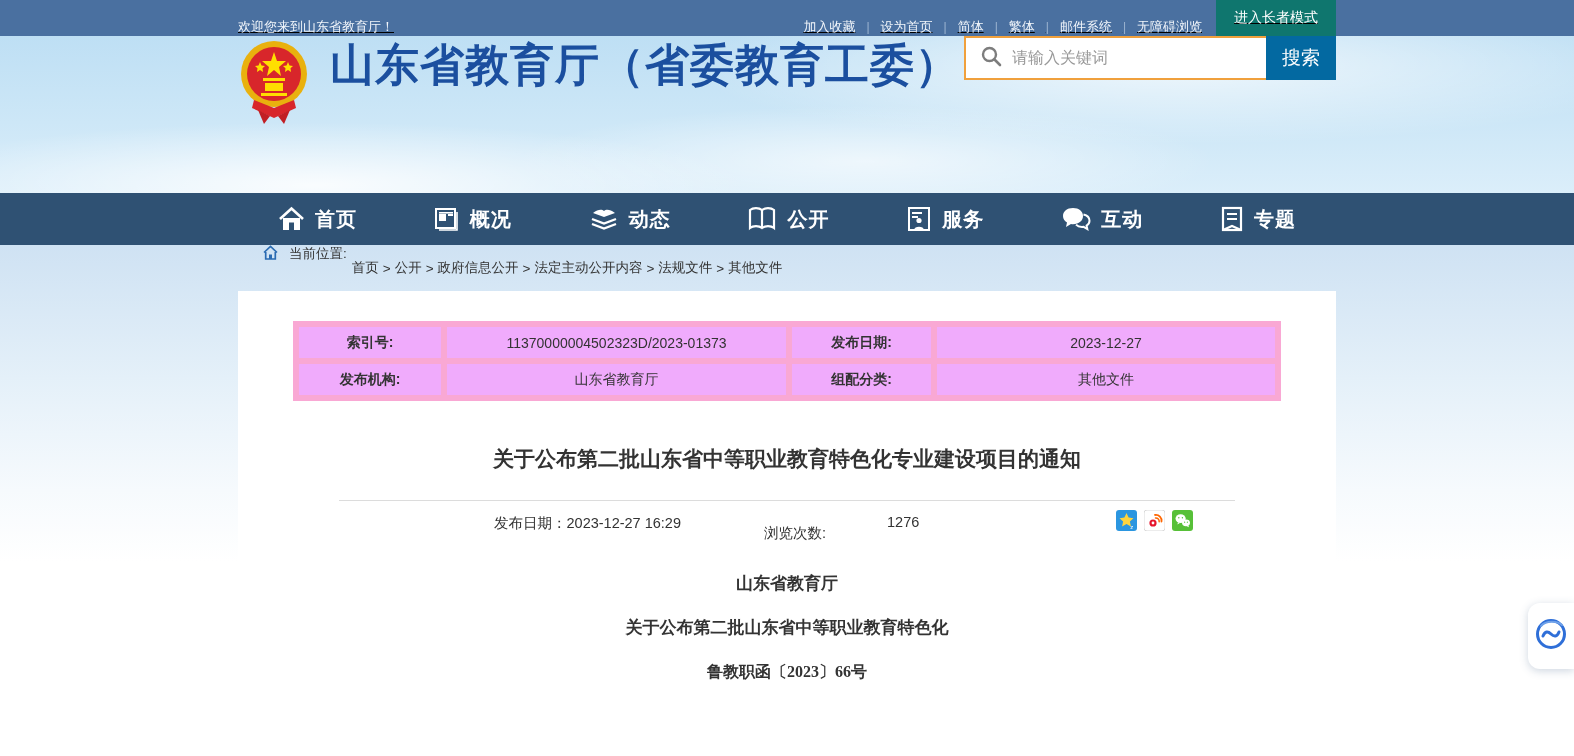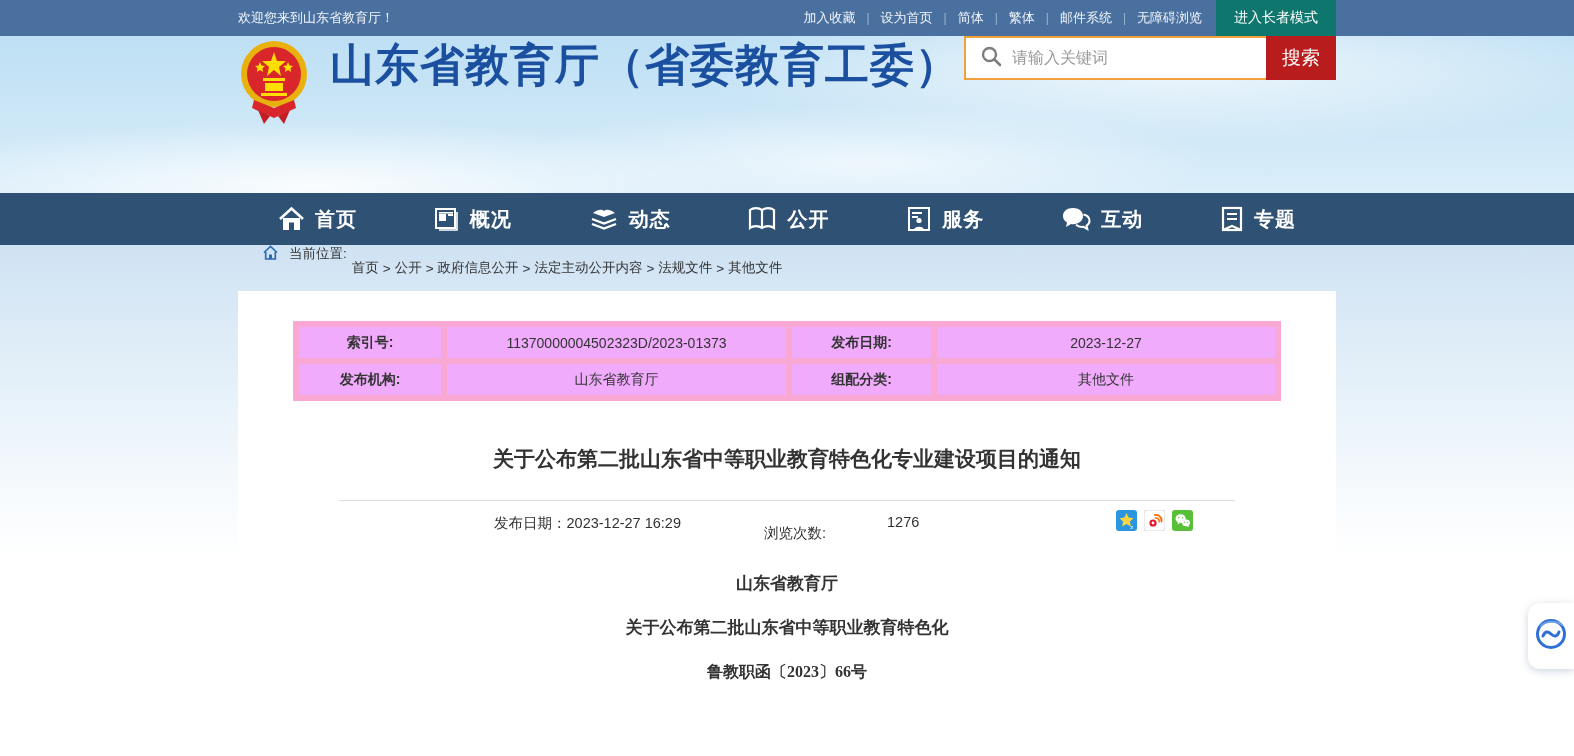--- a/index.html
+++ b/index.html
@@ -2,21 +2,21 @@
 <html><head>
 <meta charset="utf-8">
 <style>
   * { margin:0; padding:0; box-sizing:border-box; }
   html,body { width:1574px; height:756px; overflow:hidden; }
   body { font-family:"Liberation Sans","DejaVu Sans",sans-serif; background:#fff; position:relative; }
   .shell { width:1098px; margin:0 auto; position:relative; }
 
   
   .topbar { height:36px; background:#4a70a0; }
-  .topbar .shell { height:36px; display:flex; align-items:center; }
+  .topbar .shell { height:36px; display:flex; align-items:flex-end;text-decoration:underline; }
   .welcome { color:#f2f6fb; font-size:13px; }
   .toplinks { margin-left:auto; display:flex; align-items:center; color:#dfe8f3; font-size:13px; }
   .toplink { color:#f2f6fb; cursor:pointer; }
   .tsep { margin:0 11px; color:#9db4d0; font-size:12px; }
   .elder-btn { margin-left:14px; height:36px; padding:0 18px; background:#0f766e; color:#fff;
                font-size:14px; display:flex; align-items:center; cursor:pointer; }
 
   
   .header { height:157px;
     background:
@@ -29,21 +29,21 @@
   .logo { width:72px; height:90px; flex:0 0 auto; cursor:pointer; }
   .site-title { margin-left:20px; font-size:44px; font-weight:bold; color:#1b4f9f;
                 letter-spacing:1px; white-space:nowrap; }
   .searchbox { margin-left:auto; width:372px; height:44px; border:2px solid #f0a03c;
                background:#fff; display:flex; align-items:center; }
   .search-ico { flex:0 0 auto; margin:0 10px 0 14px; }
   .search-input { flex:1; border:none; outline:none; height:100%; font-size:16px;
                   color:#333; font-family:"Liberation Sans","DejaVu Sans",sans-serif; }
   .search-input::placeholder { color:#999; }
   .search-btn { flex:0 0 auto; width:70px; height:44px; margin:-2px -2px -2px 0; border:none;
-                background:#b91c1c; color:#fff; font-size:19px; cursor:pointer;
+                background:#0369a1; color:#fff; font-size:19px; cursor:pointer;
                 font-family:"Liberation Sans","DejaVu Sans",sans-serif; }
 
   
   .mainnav { height:52px; background:#2f5173; }
   .mainnav .shell { height:52px; display:flex; align-items:center; justify-content:space-between;
                     padding:0 40px; }
   .nav-item { display:flex; align-items:center; gap:10px; cursor:pointer; color:#fff; }
   .nav-item .lbl { font-size:20px; font-weight:bold; letter-spacing:1px; }
   .nav-item svg { display:block; }
 

